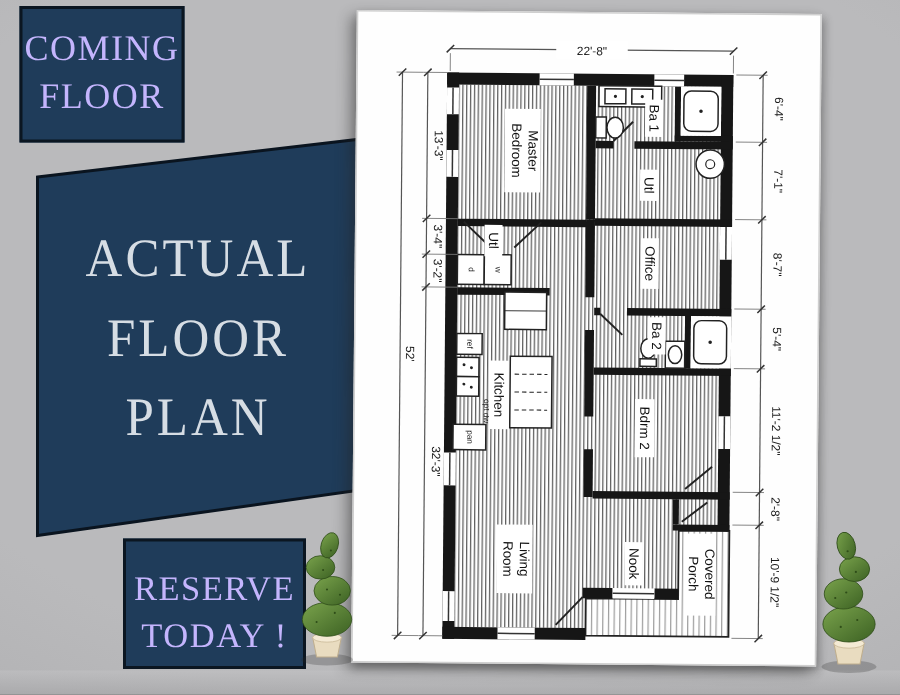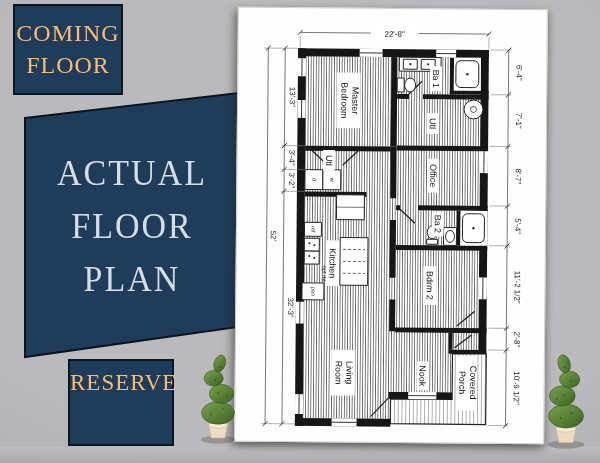--- a/index.html
+++ b/index.html
@@ -6,26 +6,26 @@
   .stage{
     position:relative;width:600px;height:463px;overflow:hidden;
     background:radial-gradient(130% 110% at 50% 42%, #bababc 50%, #a8a8aa 92%, #9e9ea0 100%);
     font-family:"Liberation Sans", sans-serif;
   }
   .floor-seam{position:absolute;left:0;top:447px;width:600px;height:16px;
     background:linear-gradient(#c2c2c4,#a2a2a4);opacity:.55;}
   
   .navy-box{
     position:absolute;background:#1f3c5a;border:2px solid #0b1621;
-    color:#fdba74;font-family:"Liberation Serif", serif;text-align:center;
+    color:#c4b5fd;font-family:"Liberation Serif", serif;text-align:center;
     box-sizing:border-box;
   }
   .coming{left:13px;top:4px;width:110px;height:91px;padding-top:11px;
     font-size:24px;line-height:32px;letter-spacing:1px;}
-  .reserve{left:68px;top:359px;width:106px;height:87px;padding-top:6px;
+  .reserve{left:82px;top:359px;width:122px;height:87px;padding-top:16px;
     font-size:23px;line-height:31px;letter-spacing:1px;}
   .banner-svg{position:absolute;left:0;top:0;width:600px;height:463px;}
   .banner-text{
     position:absolute;left:28px;top:147px;width:208px;text-align:center;
     font-family:"Liberation Serif", serif;color:#d6dde4;
     font-size:34px;letter-spacing:2px;transform:scaleY(1.06);transform-origin:top;
   }
   .banner-text div{height:50px;line-height:50px;}
   
   .paper{
@@ -75,20 +75,21 @@
     <div>PLAN</div>
   </div>
 
   <div class="navy-box coming">
     <div>COMING</div>
     <div>FLOOR</div>
   </div>
 
   <div class="navy-box reserve">
     <div>RESERVE</div>
+    <div>TODAY !</div>
   </div>
 
   <div class="paper">
     <svg viewBox="0 0 310 435">
       <defs>
         <pattern id="hz" width="2.6" height="6" patternUnits="userSpaceOnUse">
           <rect width="2.6" height="6" fill="#ffffff"></rect>
             <rect width="0.85" height="6" fill="#606060"></rect>
         </pattern>
         <pattern id="hzl" width="3.8" height="6" patternUnits="userSpaceOnUse">

